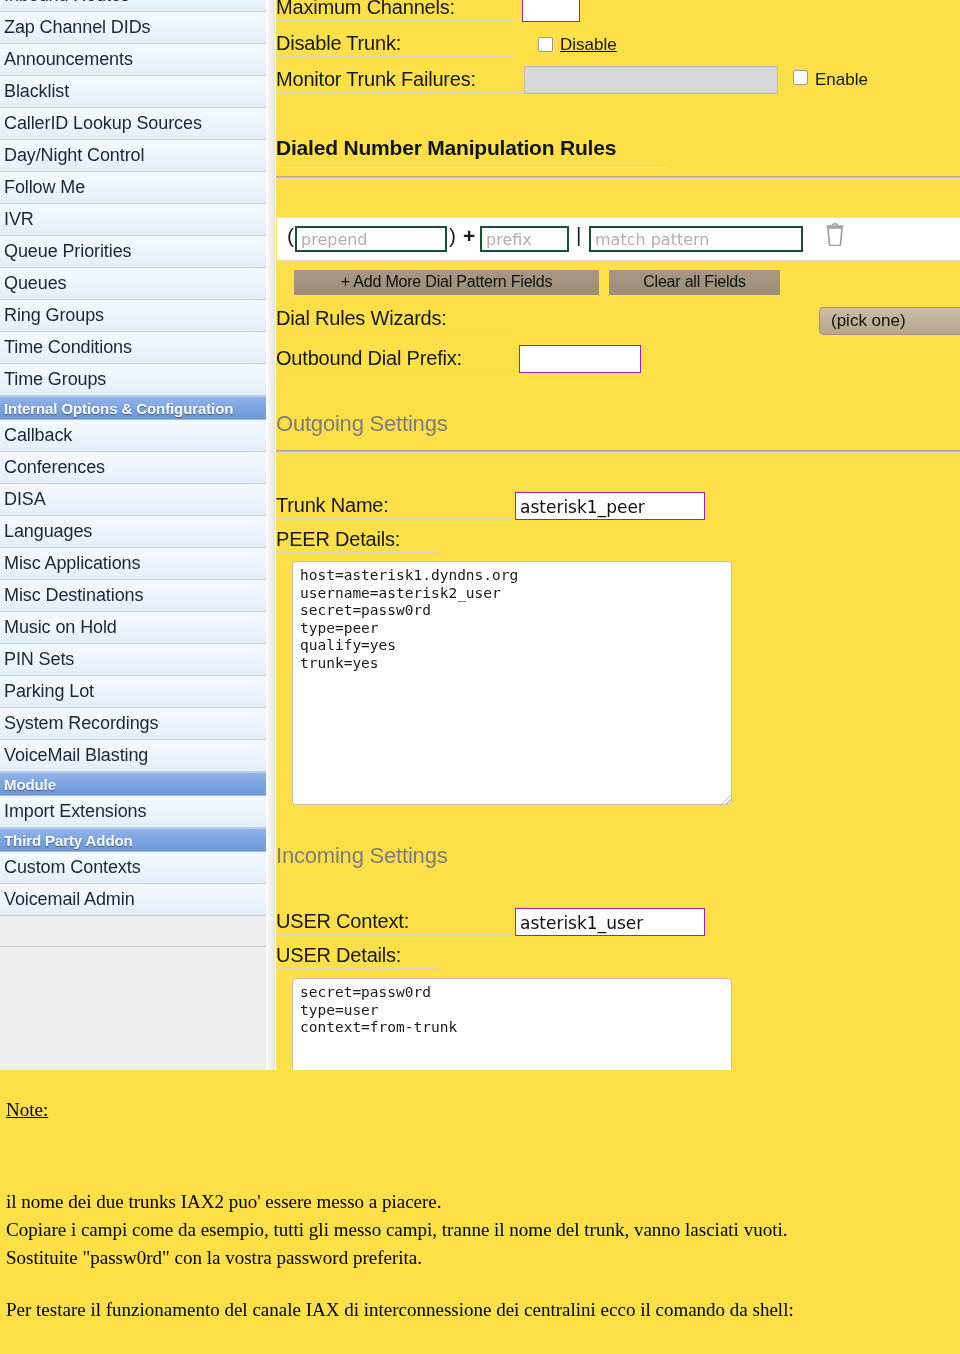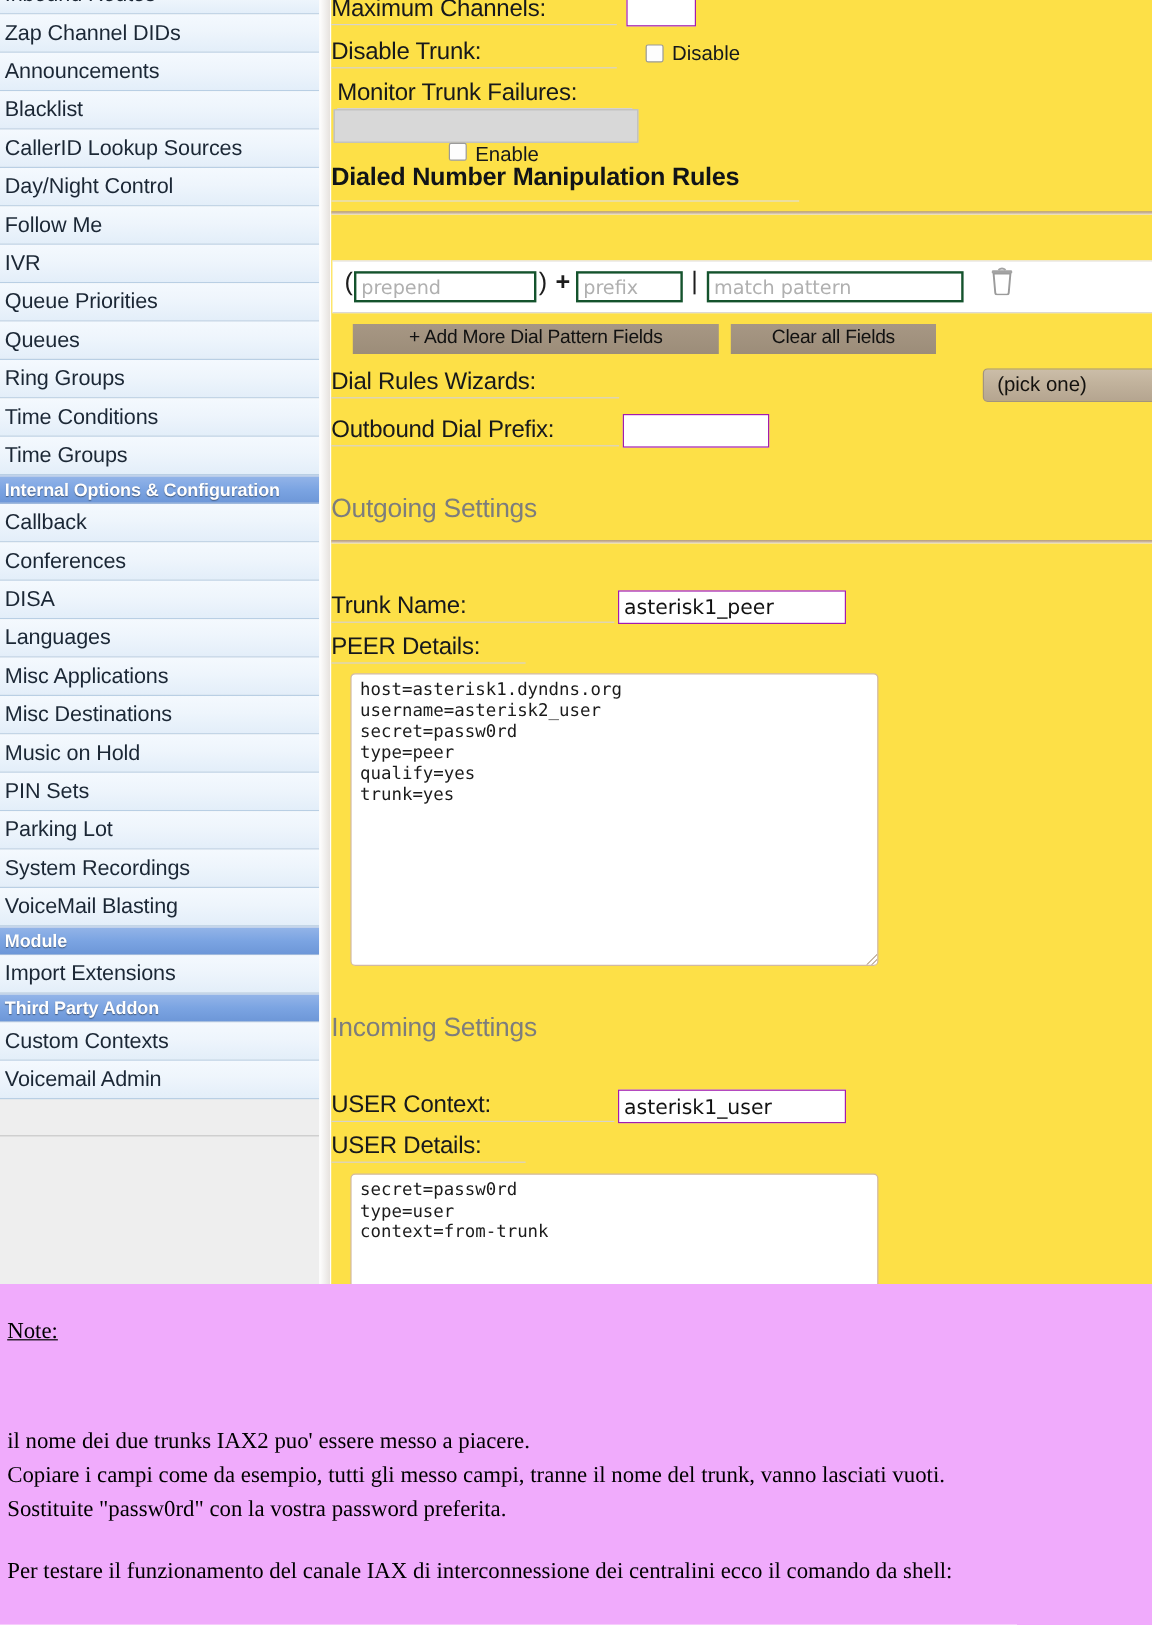--- a/index.html
+++ b/index.html
@@ -273,21 +273,21 @@
       linear-gradient(135deg, transparent 70%, #c9b9a8 70%, #c9b9a8 80%, transparent 80%);
   }
 
   
   #notes {
     position: absolute;
     left: 0;
     top: 1070px;
     width: 960px;
     height: 284px;
-    background: #f0abfc;
+    background: #fde047;
     font-family: "Liberation Serif", serif;
   }
   #note-heading {
     position: absolute;
     left: 6px;
     top: 29px;
     font-size: 19px;
     color: #000;
     text-decoration: underline;
   }
@@ -349,27 +349,27 @@
 
     <div id="main">
 
       <div class="form-row" style="top:-6px;">
         <span class="f-label" style="width:238px;">Maximum Channels:</span>
         <span class="txtbox" style="width:58px;margin-left:8px;"></span>
       </div>
 
       <div class="form-row" style="top:32px;">
         <span class="f-label" style="width:238px;">Disable Trunk:</span>
-        <span style="margin-left:24px;display:inline-flex;align-items:center;">
+        <span style="margin-left:24px;display:inline-flex;align-items:center;text-decoration:underline;">
           <span class="chk"></span>
           <span class="chk-label">Disable</span>
         </span>
       </div>
 
-      <div class="form-row" style="top:66px;flex-direction:column;">
+      <div class="form-row" style="top:66px;">
         <span class="f-label" style="width:246px;">Monitor Trunk Failures:</span>
         <span class="txtbox grey" style="width:254px;margin-left:2px;"></span>
         <span style="margin-left:15px;display:inline-flex;align-items:flex-start;">
           <span class="chk"></span>
           <span class="chk-label">Enable</span>
         </span>
       </div>
 
       <div class="section-h dark" style="top:136px;">Dialed Number Manipulation Rules</div>
       <div class="hdr-underline" style="left:0;top:167px;width:390px;"></div>

